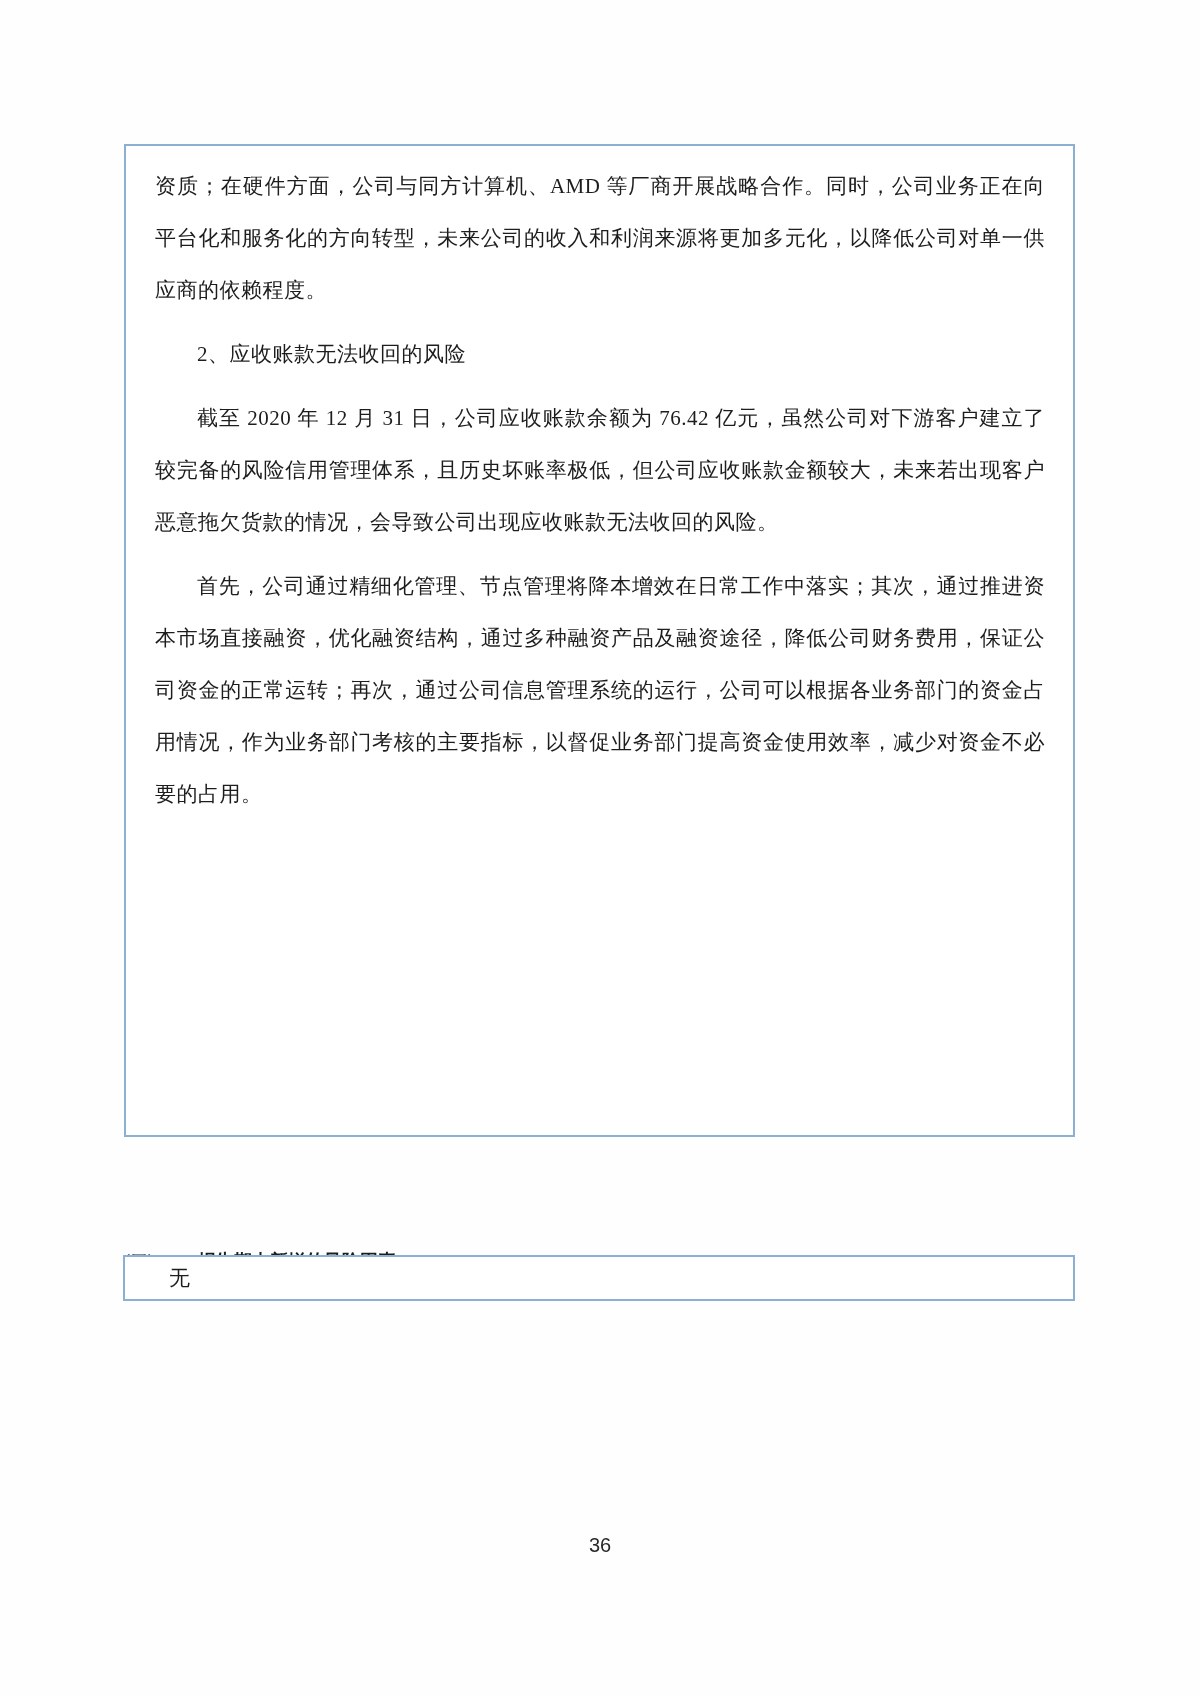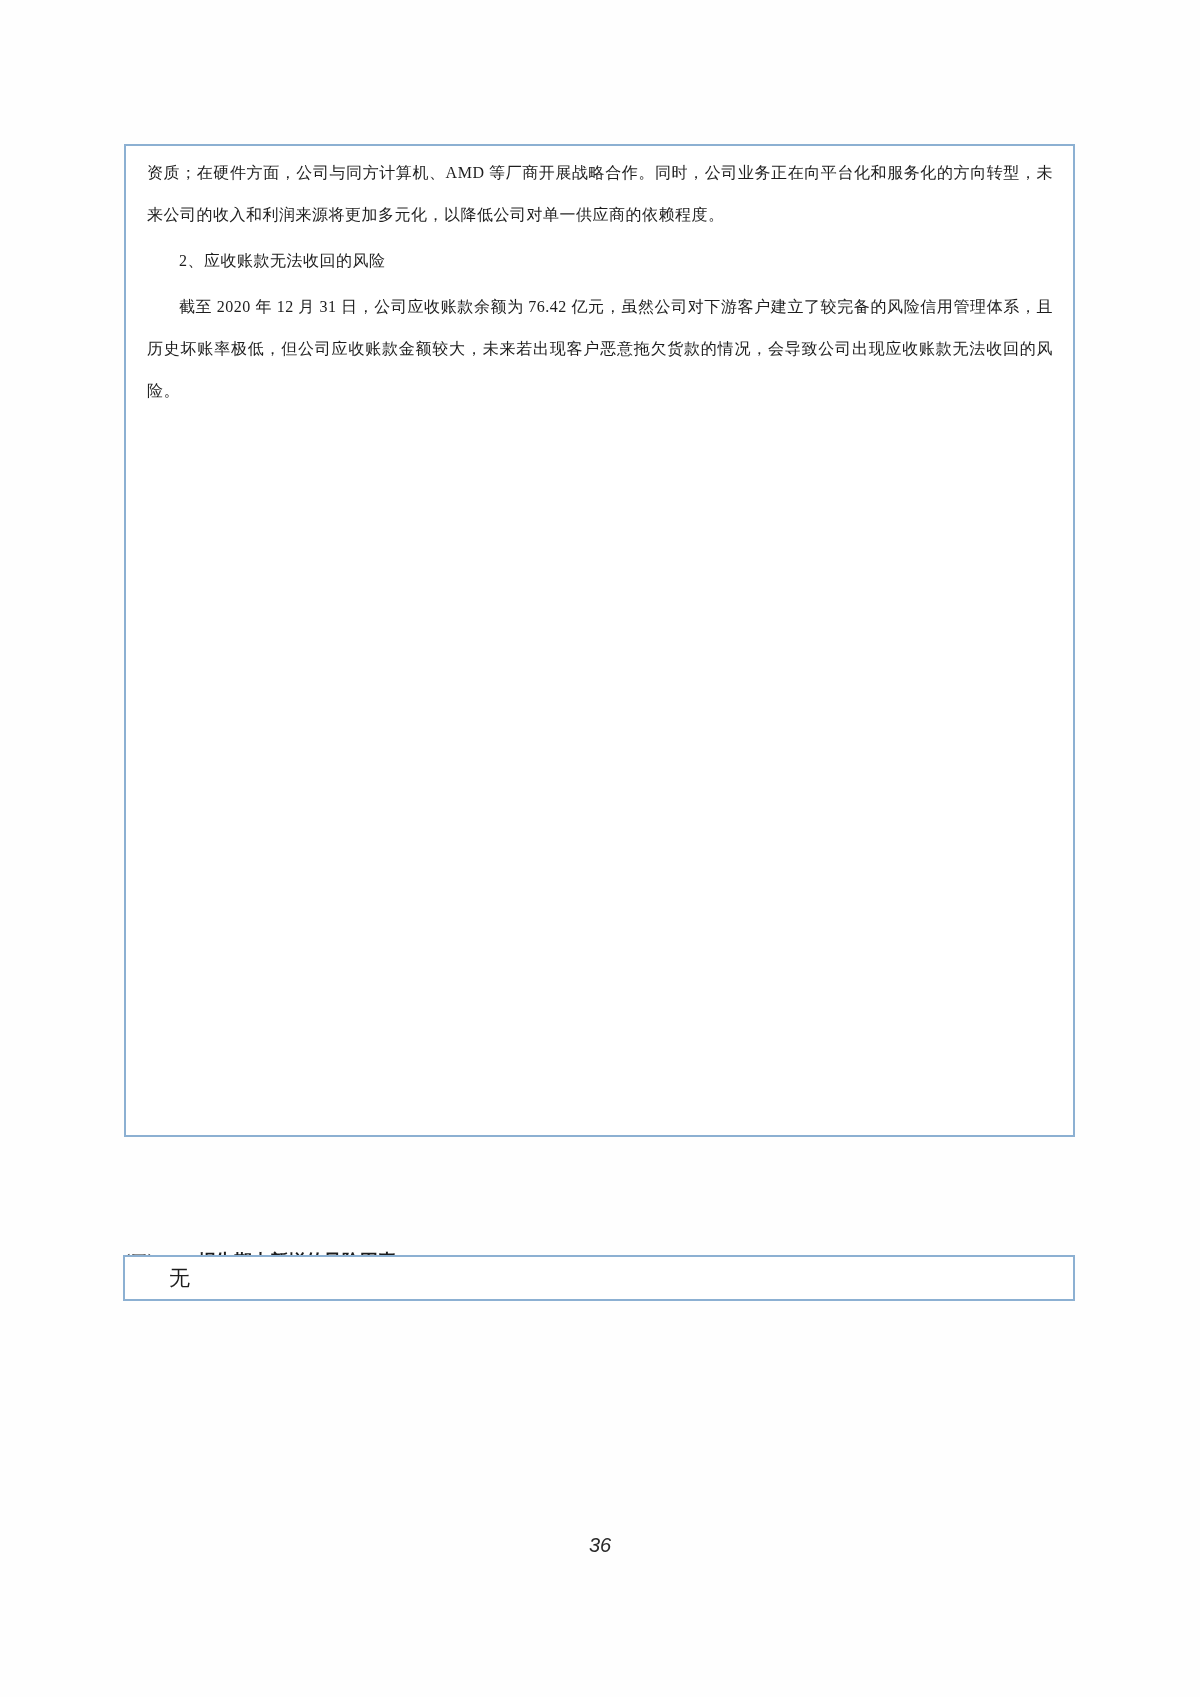--- a/index.html
+++ b/index.html
@@ -26,23 +26,23 @@
     position: absolute;
     left: 124px;
     top: 144px;
     width: 951px;
     min-height: 993px;
     border: 2px solid var(--box-border);
     padding: 2px 16px 4px 17px;
     background: #ffffff;
   }
   .para {
-    margin: 4px;
-    font-size: 16px;
-    line-height: 42px;
+    margin: 12px;
+    font-size: 21px;
+    line-height: 52px;
     text-align: justify;
     text-indent: 2em;
     letter-spacing: 0.5px;
   }
   .para.no-indent { text-indent: 0; }
   .para-heading {
     font-weight: normal;
     text-align: left;
   }
   .section-heading {
@@ -73,32 +73,32 @@
   }
   .page-number {
     position: absolute;
     left: 0;
     right: 0;
     top: 1534px;
     text-align: center;
     font-family: "Liberation Sans", "DejaVu Sans", sans-serif;
     font-size: 20px;
     color: #2a2a2a;
-    font-style: italic;
   }
 </style>
 </head>
 <body>
 
 <div class="page">
 
   <div class="risk-box">
       <p class="para para-body no-indent">资质；在硬件方面，公司与同方计算机、AMD 等厂商开展战略合作。同时，公司业务正在向平台化和服务化的方向转型，未来公司的收入和利润来源将更加多元化，以降低公司对单一供应商的依赖程度。</p>
       <p class="para para-heading">2、应收账款无法收回的风险</p>
       <p class="para para-body">截至 2020 年 12 月 31 日，公司应收账款余额为 76.42 亿元，虽然公司对下游客户建立了较完备的风险信用管理体系，且历史坏账率极低，但公司应收账款金额较大，未来若出现客户恶意拖欠货款的情况，会导致公司出现应收账款无法收回的风险。</p>
+      <p class="para para-body">首先，公司通过精细化管理、节点管理将降本增效在日常工作中落实；其次，通过推进资本市场直接融资，优化融资结构，通过多种融资产品及融资途径，降低公司财务费用，保证公司资金的正常运转；再次，通过公司信息管理系统的运行，公司可以根据各业务部门的资金占用情况，作为业务部门考核的主要指标，以督促业务部门提高资金使用效率，减少对资金不必要的占用。</p>
     </div>
 
   <div class="section-heading">
     <span class="section-number">(二)</span><span>报告期内新增的风险因素</span>
   </div>
 
   <div class="none-box">
     <span>无</span>
   </div>
 

